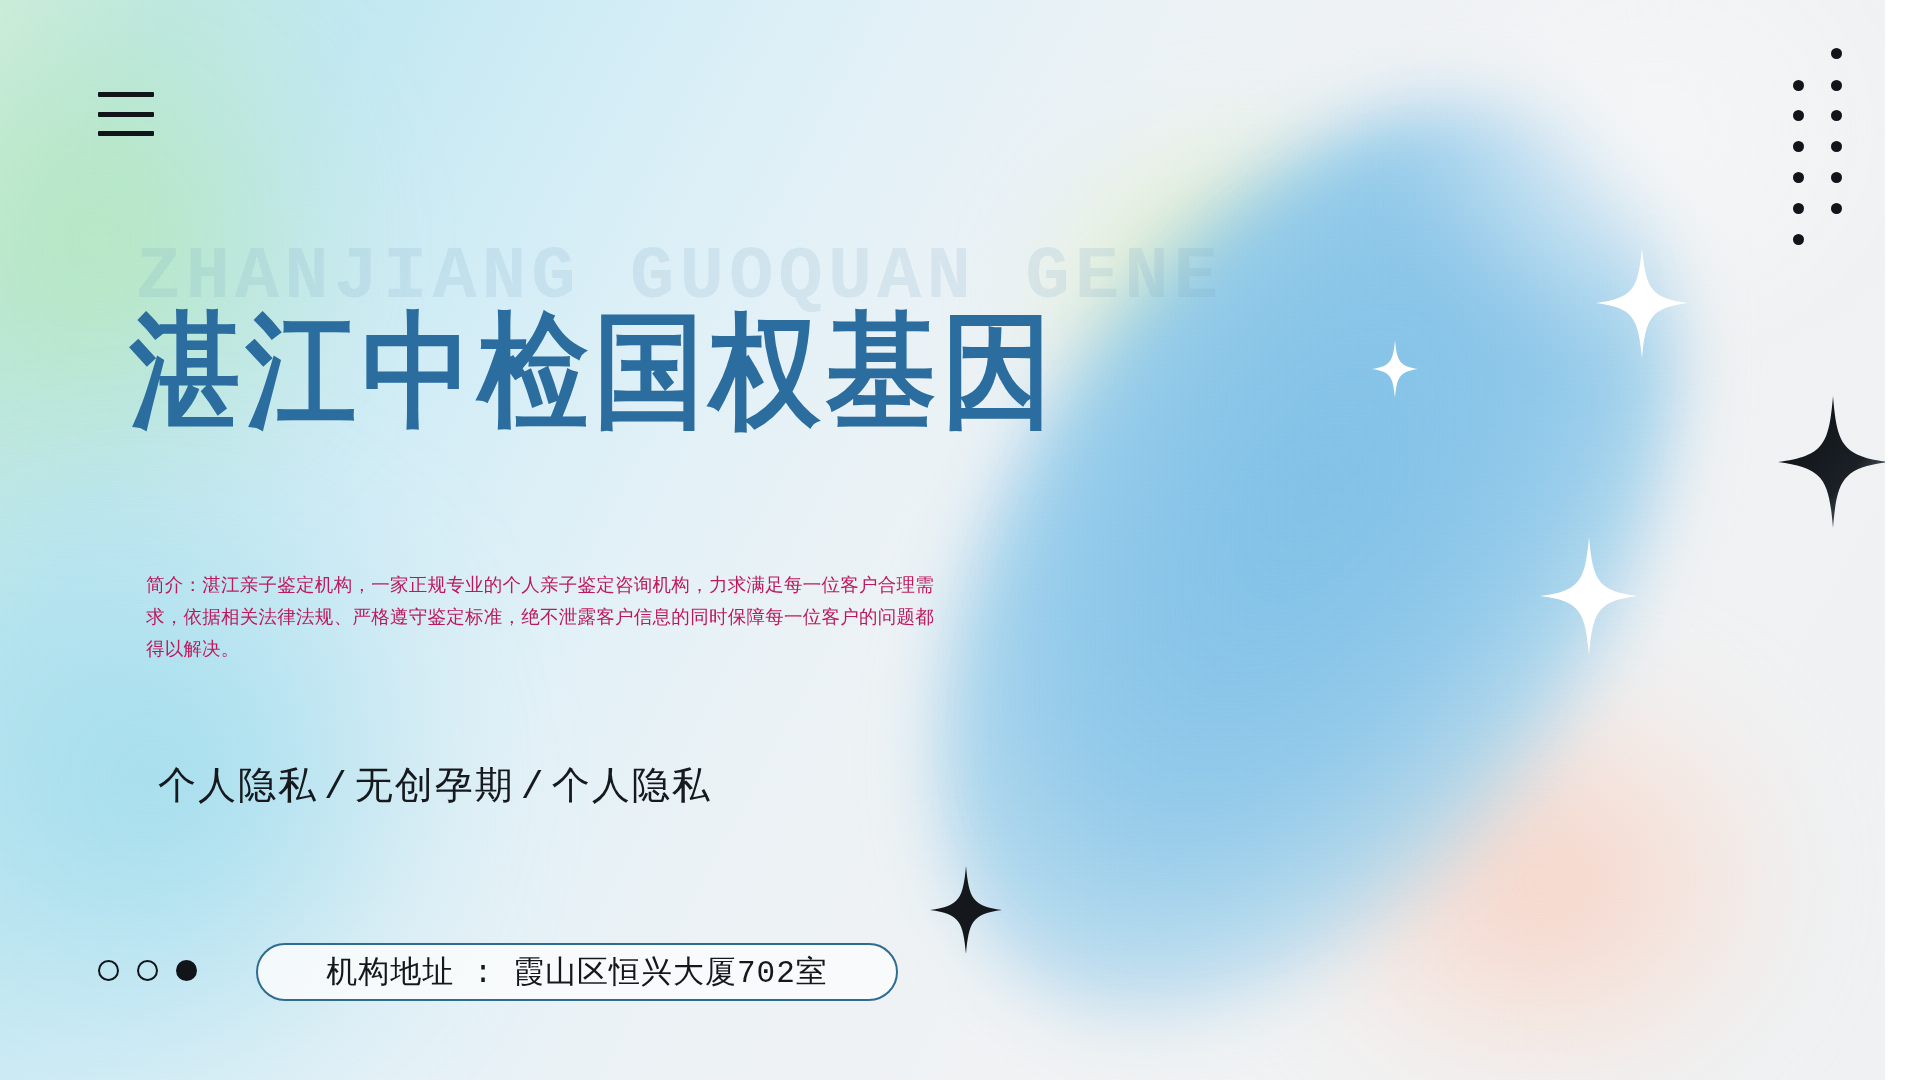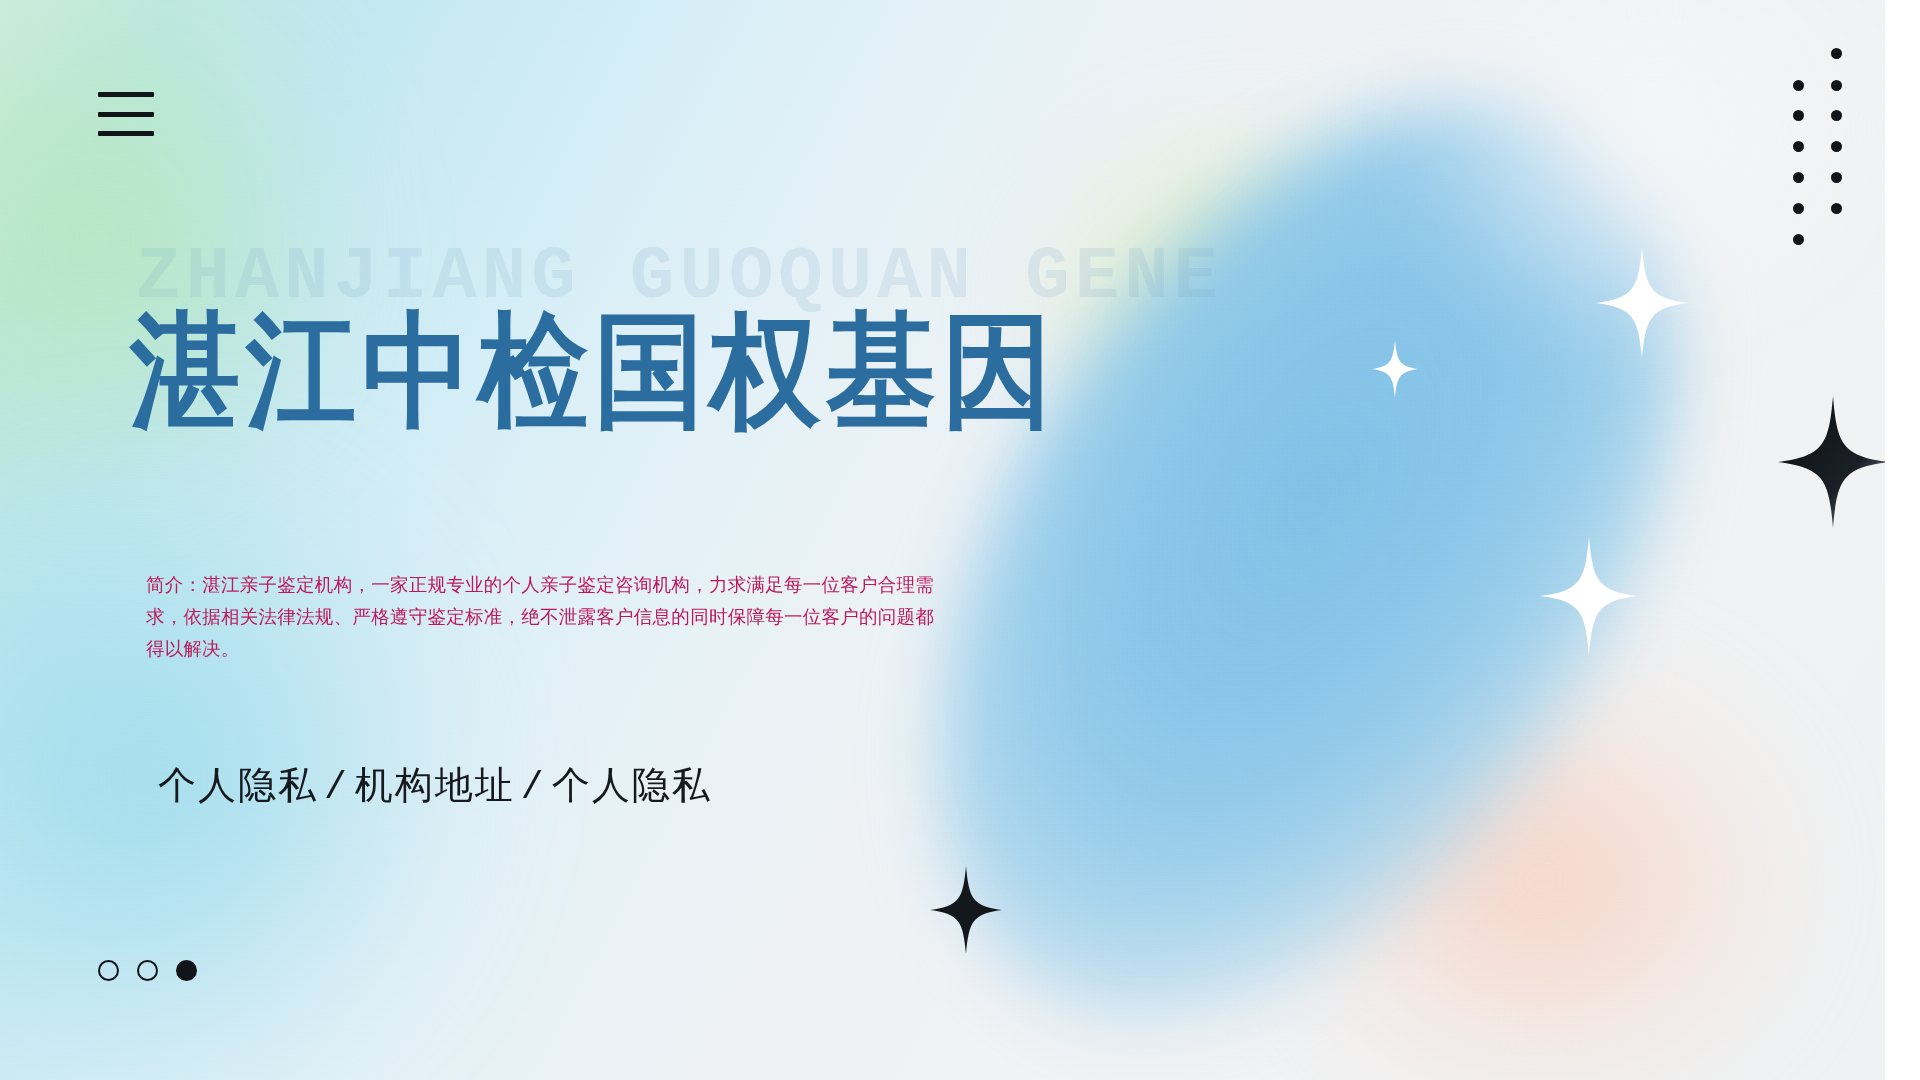--- a/index.html
+++ b/index.html
@@ -336,23 +336,26 @@
     </svg>
   </div>
 
   <div class="watermark">ZHANJIANG GUOQUAN GENE</div>
 
   <div class="main-title">湛江中检国权基因</div>
 
   <div class="desc">简介：湛江亲子鉴定机构，一家正规专业的个人亲子鉴定咨询机构，力求满足每一位客户合理需求，依据相关法律法规、严格遵守鉴定标准，绝不泄露客户信息的同时保障每一位客户的问题都得以解决。</div>
 
   <div class="tagline">
-    <span>个人隐私</span><span class="slash">/</span><span>机构地址</span><span class="slash">/</span><span>个人隐私</span>
+    <span>个人隐私</span><span class="slash">/</span><span>无创孕期</span><span class="slash">/</span><span>个人隐私</span>
   </div>
 
   <div class="pager">
     <span class="dot"></span>
     <span class="dot"></span>
     <span class="dot active"></span>
   </div>
 
+  <div class="address-pill">
+    <span>机构地址 : 霞山区恒兴大厦702室</span>
+  </div>
 
 </div>
 
 </body></html>

